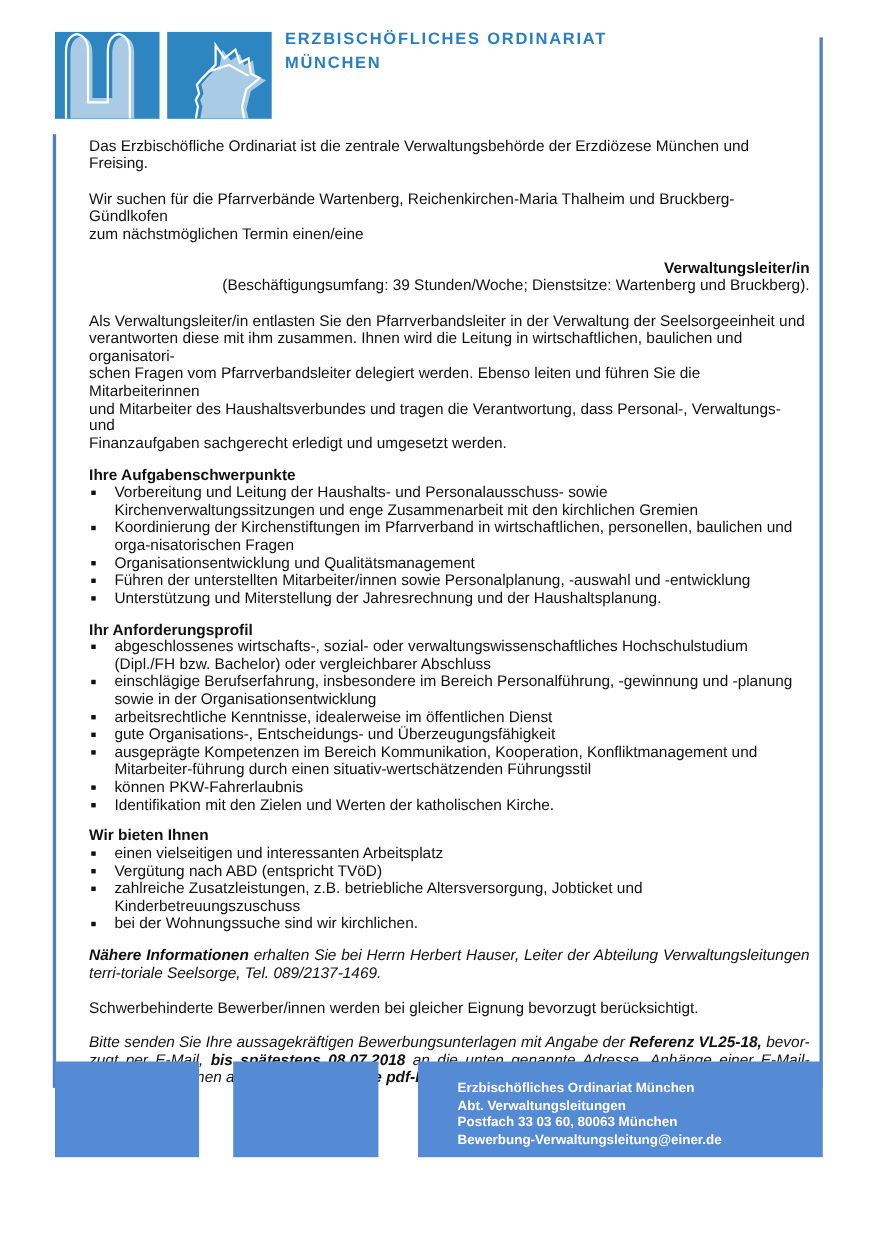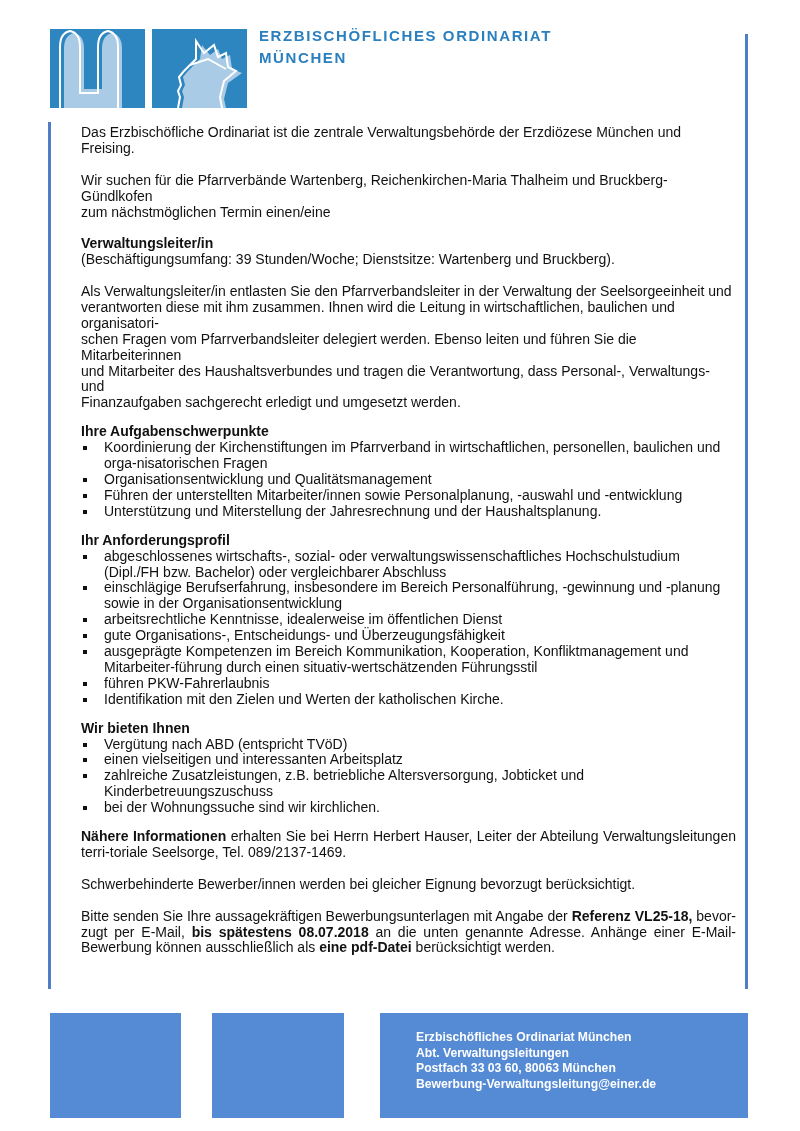--- a/index.html
+++ b/index.html
@@ -6,27 +6,27 @@
   body { width: 800px; height: 1131px; position: relative; overflow: hidden;
          font-family: "Liberation Sans", sans-serif; color: #111; }
   .logo-box { position: absolute; top: 29px; width: 95px; height: 79px; background: #2e86c1; overflow: hidden; }
   .logo-box svg { display: block; }
   .header-title { position: absolute; left: 259px; top: 25px; color: #2a7fbf; font-weight: bold;
                   font-size: 15px; letter-spacing: 1.6px; line-height: 22px; }
   .vline { position: absolute; width: 3px; background: #4f7ec4; }
   .content { position: absolute; left: 81px; top: 125px; width: 655px; font-size: 14px; line-height: 15.9px; }
   .content p { margin: 0; }
   .gap { height: 15.9px; }
-  .center { text-align: left; }
+  .center { text-align: right; }
   .bold { font-weight: bold; }
-  .justify { text-align: justify; }
+  .justify { text-align: justify; font-style: italic; }
   ul.bullets { list-style: none; margin: 0; padding: 0; }
   ul.bullets li { position: relative; padding-left: 23px; }
   ul.bullets li::before { content: ""; position: absolute; left: 2px; top: 6px; width: 4px; height: 4px; background: #111; }
-  .footer-box { position: absolute; top: 1013px; height: 105px; background: #558ad4; }
+  .footer-box { position: absolute; top: 965px; height: 87px; background: #558ad4; }
   .footer-text { position: absolute; left: 36px; top: 17px; color: #ffffff; font-weight: bold; font-size: 12.2px; line-height: 15.5px; }
 </style>
 </head>
 <body>
 
 <div class="logo-box" style="left:50px;">
   <svg width="95" height="79" viewBox="0 0 95 79">
     <path d="M14 79 L14 20 Q14 6 24 4 Q34 6 34 20 L34 60 L52 60 L52 20 Q52 6 62 4 Q72 6 72 20 L72 79 Z" fill="#a9cbe6"></path>
     <path d="M10 79 L10 18 Q10 4 20 2 Q30 4 30 18 L30 64 L48 64 L48 18 Q48 4 58 2 Q68 4 68 18 L68 79" fill="none" stroke="#ffffff" stroke-width="2"></path>
   </svg>
@@ -61,43 +61,44 @@
     <span>Als Verwaltungsleiter/in entlasten Sie den Pfarrverbandsleiter in der Verwaltung der Seelsorgeeinheit und</span><br>
     <span>verantworten diese mit ihm zusammen. Ihnen wird die Leitung in wirtschaftlichen, baulichen und organisatori-</span><br>
     <span>schen Fragen vom Pfarrverbandsleiter delegiert werden. Ebenso leiten und führen Sie die Mitarbeiterinnen</span><br>
     <span>und Mitarbeiter des Haushaltsverbundes und tragen die Verantwortung, dass Personal-, Verwaltungs- und</span><br>
     <span>Finanzaufgaben sachgerecht erledigt und umgesetzt werden.</span>
   </p>
   <div class="gap" style="height:13px"></div>
 
   <p class="bold">Ihre Aufgabenschwerpunkte</p>
   <ul class="bullets">
+    <li>Vorbereitung und Leitung der Haushalts- und Personalausschuss- sowie Kirchenverwaltungssitzungen und enge Zusammenarbeit mit den kirchlichen Gremien</li>
     <li>Koordinierung der Kirchenstiftungen im Pfarrverband in wirtschaftlichen, personellen, baulichen und orga-nisatorischen Fragen</li>
     <li>Organisationsentwicklung und Qualitätsmanagement</li>
     <li>Führen der unterstellten Mitarbeiter/innen sowie Personalplanung, -auswahl und -entwicklung</li>
     <li>Unterstützung und Miterstellung der Jahresrechnung und der Haushaltsplanung.</li>
   </ul>
   <div class="gap" style="height:13px"></div>
 
   <p class="bold">Ihr Anforderungsprofil</p>
   <ul class="bullets">
     <li>abgeschlossenes wirtschafts-, sozial- oder verwaltungswissenschaftliches Hochschulstudium (Dipl./FH bzw. Bachelor) oder vergleichbarer Abschluss</li>
     <li>einschlägige Berufserfahrung, insbesondere im Bereich Personalführung, -gewinnung und -planung sowie in der Organisationsentwicklung</li>
     <li>arbeitsrechtliche Kenntnisse, idealerweise im öffentlichen Dienst</li>
     <li>gute Organisations-, Entscheidungs- und Überzeugungsfähigkeit</li>
     <li>ausgeprägte Kompetenzen im Bereich Kommunikation, Kooperation, Konfliktmanagement und Mitarbeiter-führung durch einen situativ-wertschätzenden Führungsstil</li>
-    <li>führen PKW-Fahrerlaubnis</li>
+    <li>können PKW-Fahrerlaubnis</li>
     <li>Identifikation mit den Zielen und Werten der katholischen Kirche.</li>
   </ul>
   <div class="gap" style="height:13px"></div>
 
   <p class="bold">Wir bieten Ihnen</p>
   <ul class="bullets">
+    <li>einen vielseitigen und interessanten Arbeitsplatz</li>
     <li>Vergütung nach ABD (entspricht TVöD)</li>
-    <li>einen vielseitigen und interessanten Arbeitsplatz</li>
     <li>zahlreiche Zusatzleistungen, z.B. betriebliche Altersversorgung, Jobticket und Kinderbetreuungszuschuss</li>
     <li>bei der Wohnungssuche sind wir kirchlichen.</li>
   </ul>
   <div class="gap" style="height:13px"></div>
 
   <p class="justify"><span class="bold">Nähere Informationen</span><span> erhalten Sie bei Herrn Herbert Hauser, Leiter der Abteilung Verwaltungsleitungen terri-toriale Seelsorge, Tel. 089/2137-1469.</span></p>
   <div class="gap"></div>
 
   <p>Schwerbehinderte Bewerber/innen werden bei gleicher Eignung bevorzugt berücksichtigt.</p>
   <div class="gap"></div>

